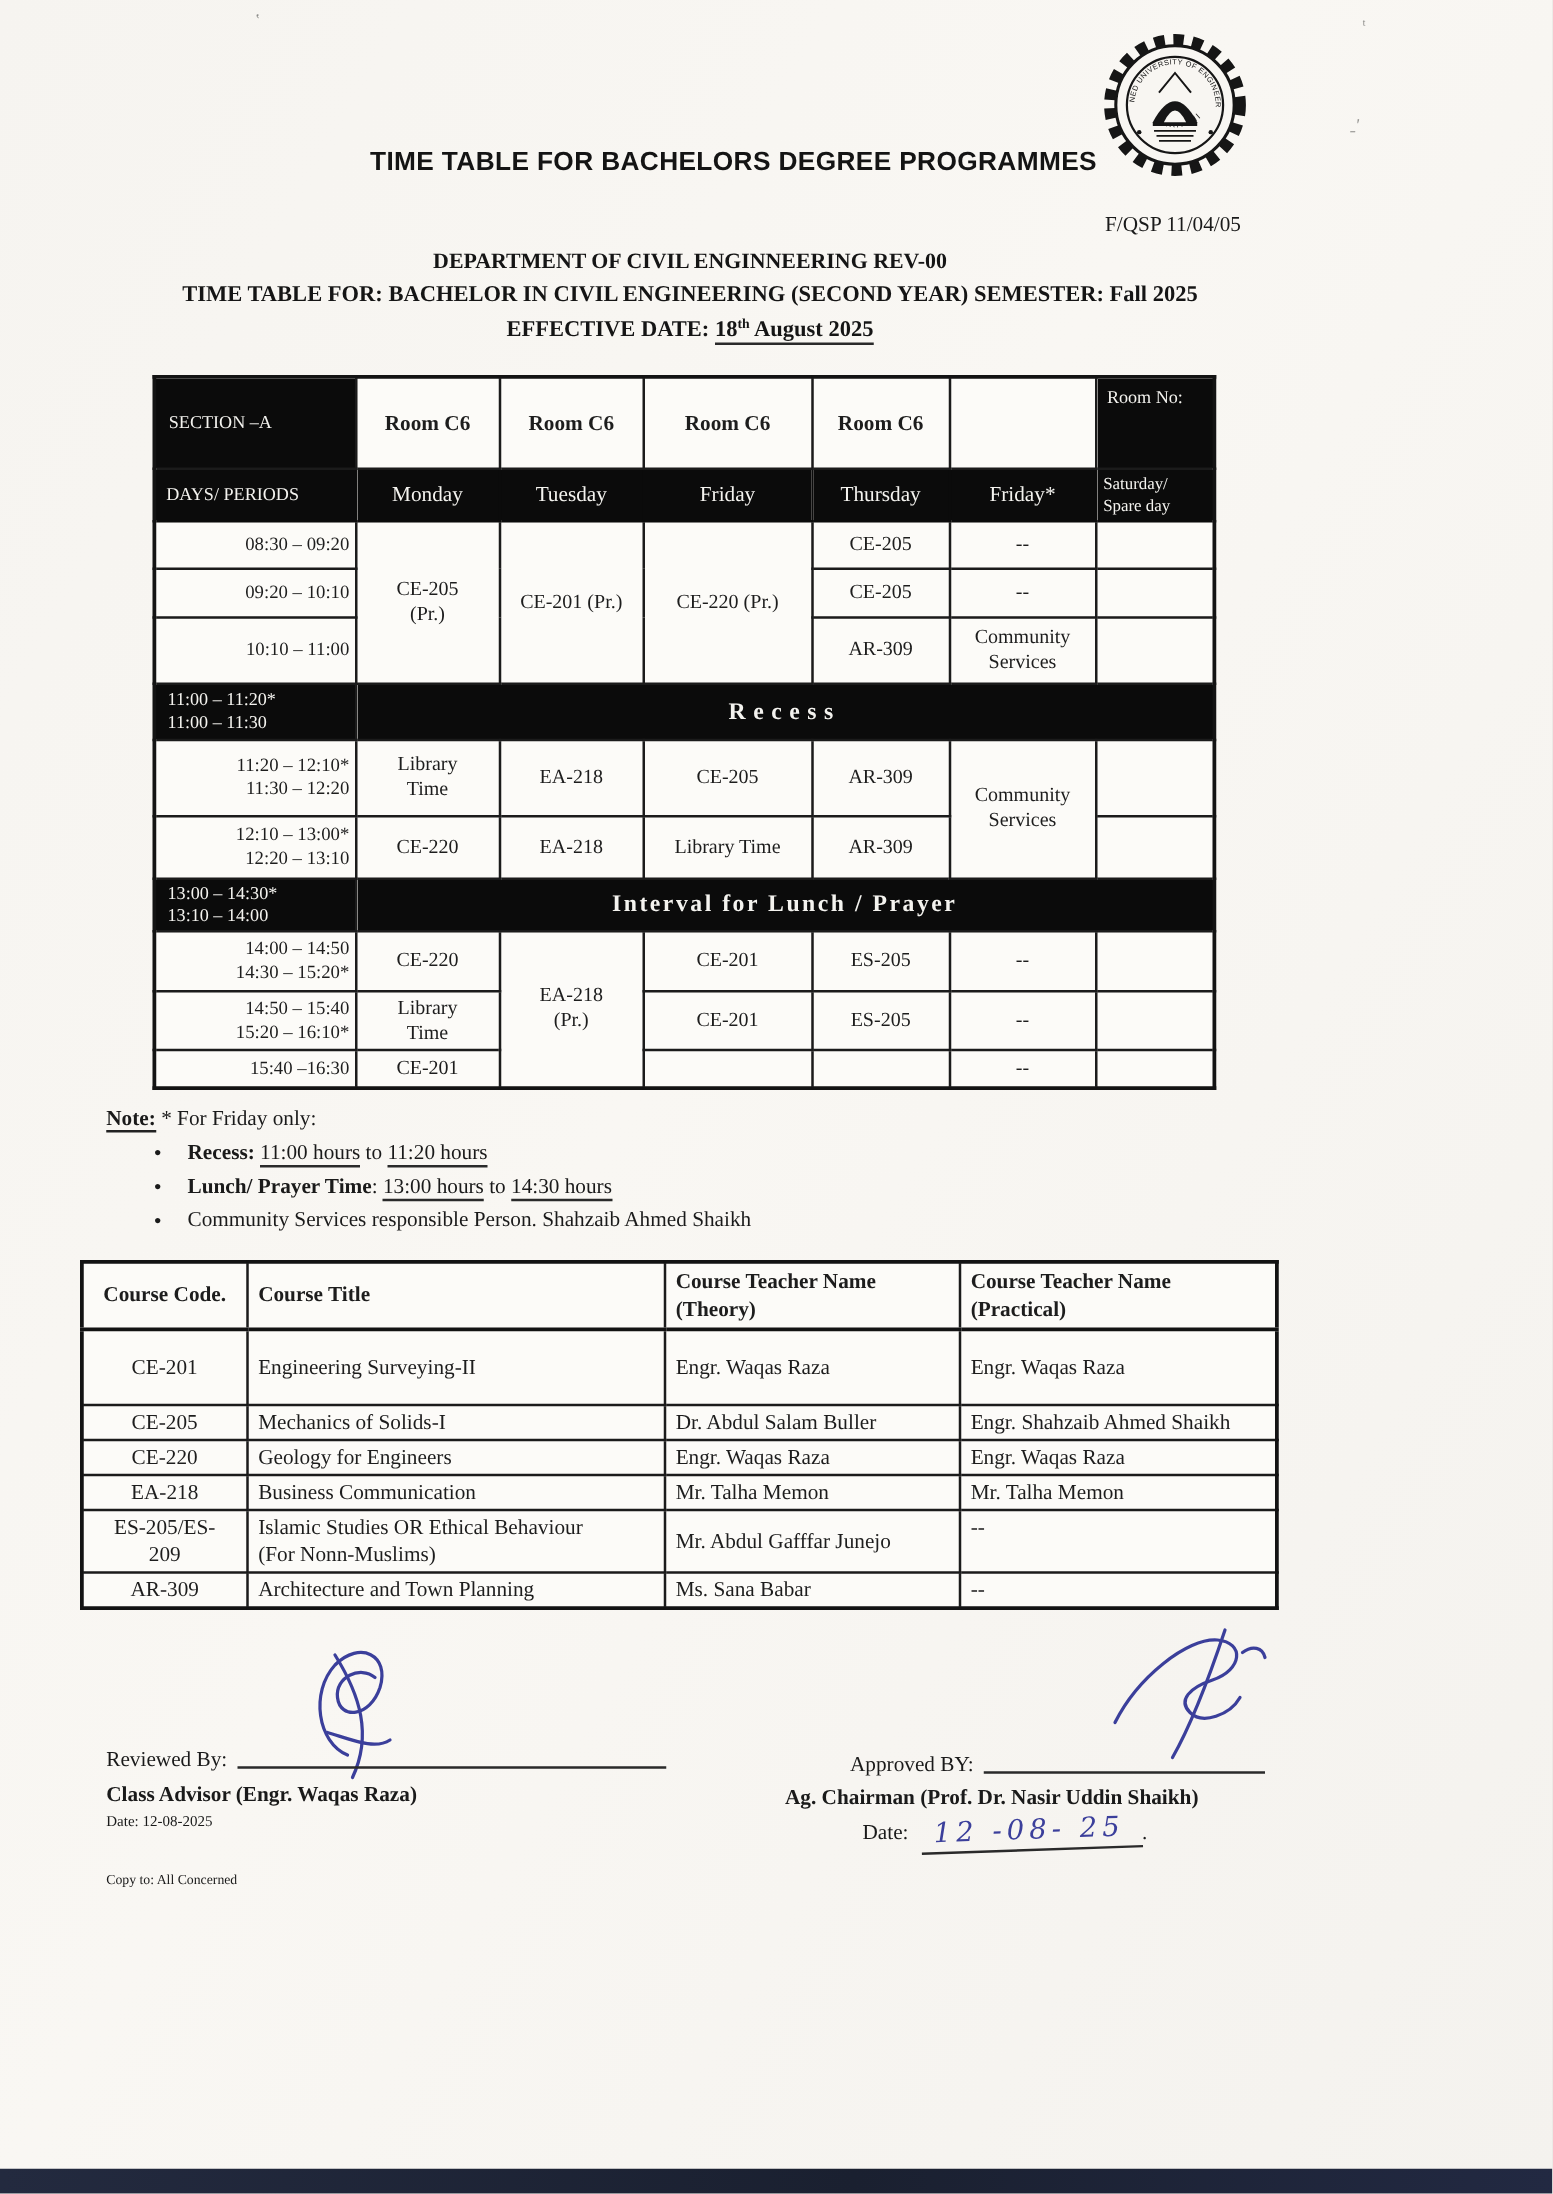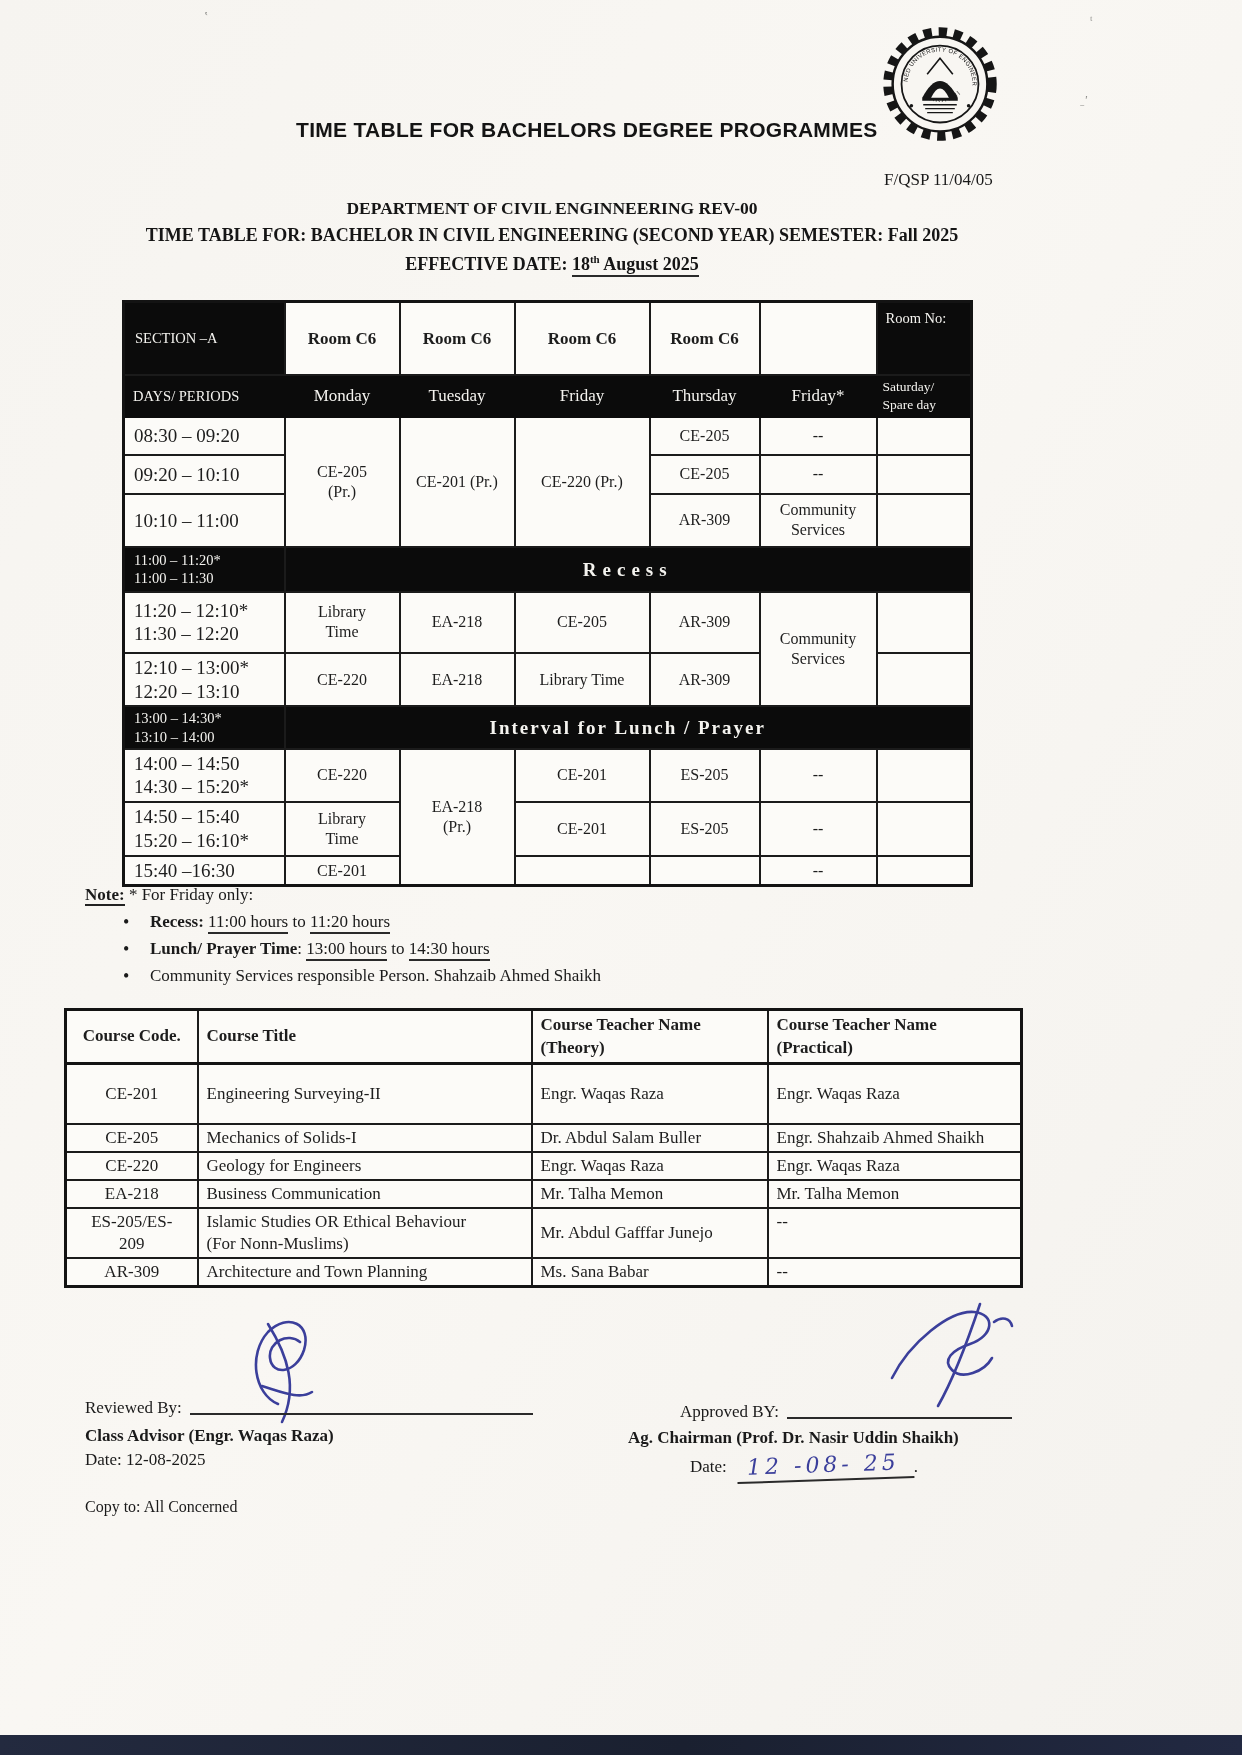--- a/index.html
+++ b/index.html
@@ -30,21 +30,21 @@
     position:absolute; left:122px; top:300px; width:848px;
     border-collapse:collapse; table-layout:fixed;
     border:3px solid #131313;
   }
   .tt td {
     border:2px solid #1b1b1b; font-family:"Liberation Serif",serif;
     font-size:16px; text-align:center; vertical-align:middle;
     white-space:pre-line; line-height:1.25; color:#1d1d1d;
     background:#fcfbf8; padding:2px 4px; overflow:hidden;
   }
-  .tt td.time { text-align:left; padding-left:9px; font-size:19px; }
+  .tt td.time { text-align:right; padding-left:9px; font-size:15px; }
   .tt td.blk  { background:#0b0b0b; color:#f4f3ef; }
   .tt td.sec  { text-align:left; padding-left:10px; font-size:14.5px; vertical-align:middle; }
   .tt td.roomc6 { font-weight:bold; font-size:17px; }
   .tt td.roomno { text-align:left; vertical-align:top; padding:6px 0 0 8px; font-size:14.5px; }
   .tt tr.daysrow td { background:#0b0b0b; color:#f4f3ef; font-size:17px; border-color:#0b0b0b; }
   .tt tr.daysrow td.daysp { text-align:left; padding-left:8px; font-size:14.5px; }
   .tt tr.daysrow td.sat { font-size:13.5px; text-align:left; padding-left:5px; line-height:1.35; }
   .tt td.banner  { font-weight:bold; font-size:19px; letter-spacing:6px; }
   .tt td.banner2 { font-weight:bold; font-size:19px; letter-spacing:2px; }
   .tt td.btime { text-align:left; padding-left:9px; font-size:14.5px; font-weight:normal; }
@@ -68,21 +68,21 @@
   .ct td.code { text-align:center; padding:2px 4px; }
   
   .sigrow { display:flex; align-items:flex-end; font-size:17px; }
   .sigline { flex:1; border-bottom:2px solid #2a2a2a; margin:0 0 3px 8px; }
   .sig-name { font-weight:bold; font-size:17px; }
   .hand {
     color:#3b3f9b; font-family:"DejaVu Serif",serif; font-style:italic;
     font-size:22px; letter-spacing:4px; display:inline-block; transform:rotate(-2deg);
     border-bottom:2px solid #2a2a2a; padding:0 14px 2px 10px; margin-left:10px;
   }
-  .copyto { left:85px; top:1498px; font-size:16px; }
+  .copyto { left:85px; top:1498px; font-size:11px; }
   
   .footbar { left:0; top:1735px; width:1242px; height:20px;
     background:linear-gradient(90deg,#232a3f,#1a2030 55%,#222942); }
 </style>
 </head>
 <body>
 
 <div id="paper">
 
   <span class="abs artifact" style="left:204px; top:8px;">‛</span>
@@ -305,21 +305,21 @@
       <path d="M40,96 C16,86 10,46 30,24 C50,4 74,16 66,42 C58,66 34,68 32,50 C30,34 50,24 62,34"></path>
       <path d="M30,16 C50,48 60,80 44,114"></path>
       <path d="M24,78 C44,84 62,92 74,84"></path>
     </g>
   </svg>
   <div class="abs sigrow" style="left:85px; top:1398px; width:448px;">
     <span>Reviewed By:</span>
     <span class="sigline"></span>
   </div>
   <div class="abs sig-name" style="left:85px; top:1426px;">Class Advisor (Engr. Waqas Raza)</div>
-  <div class="abs" style="left:85px; top:1450px; font-size:17px;">Date:  12-08-2025</div>
+  <div class="abs" style="left:85px; top:1450px; font-size:12px;">Date:  12-08-2025</div>
 
   <svg class="abs" style="left:880px; top:1300px;" width="140" height="112" viewBox="0 0 140 112">
     <g fill="none" stroke="#3b3f9b" stroke-width="2.6" stroke-linecap="round">
       <path d="M12,78 C30,42 70,10 94,12 C116,14 114,36 90,44 C72,50 62,60 72,70 C82,80 104,72 112,58"></path>
       <path d="M100,4 C88,40 74,78 58,106"></path>
       <path d="M114,22 C122,16 130,18 132,26"></path>
     </g>
   </svg>
   <div class="abs sigrow" style="left:680px; top:1402px; width:332px;">
     <span>Approved BY:</span>

